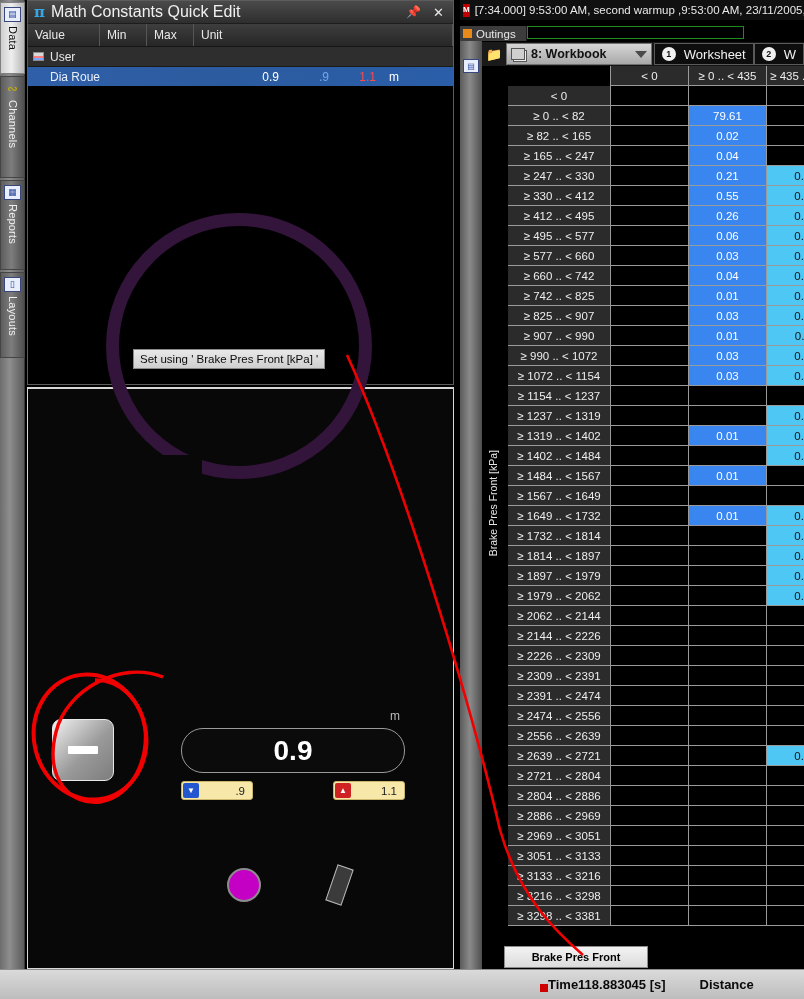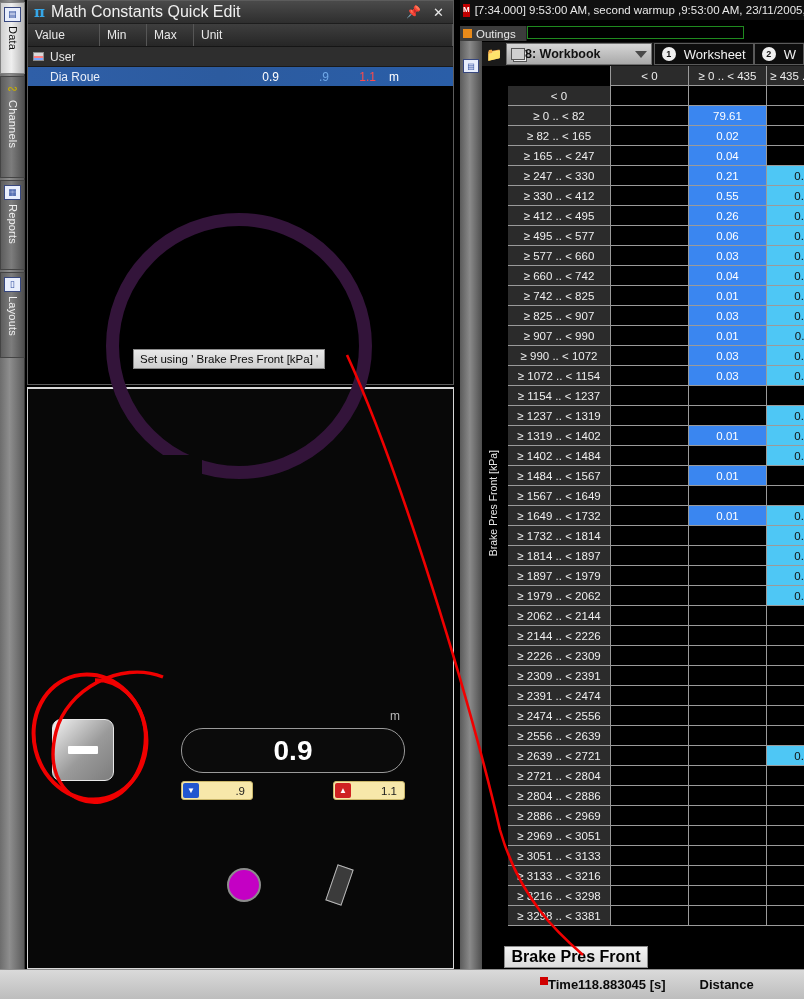--- a/index.html
+++ b/index.html
@@ -210,21 +210,21 @@
     display: flex; align-items: stretch; background: #151515;
   }
   .wb-ico {
     width: 26px; display: flex; align-items: center; justify-content: center;
     background: #1a1a1a; font-size: 13px;
   }
   .wb-select {
     width: 157px; margin: 1px 2px 1px 0;
     background: linear-gradient(to bottom,#d6d6d6,#a9a9a9);
     border: 1px solid #6f6f6f;
-    display: flex; align-items: center; gap: 0; padding: 4px 4px;
+    display: flex; align-items: center; gap: 6px; padding: 4px 4px;
     color: #111; font-size: 12.5px; font-weight: bold;
   }
   .wb-stack {
     width: 14px; height: 12px; border: 1px solid #555; background: #cfcfcf;
     box-shadow: 2px 2px 0 -1px #eee, 2px 2px 0 0 #555;
   }
   .wb-sel-label { flex: 1; }
   .caret { width: 0; height: 0; border-left: 6px solid transparent; border-right: 6px solid transparent; border-top: 7px solid #4a4a4a; }
   .wb-tab {
     display: flex; align-items: center; gap: 8px; padding: 0 7px;
@@ -264,33 +264,33 @@
   .c-dat  { width: 78px; }
   .c-spacer { width: 103px; border-right: 1px solid #9a9a9a; border-bottom: none; background: #000; }
   .fill-a { background: #3a86f0 !important; }
   .fill-b { background: #4ec7f5 !important; color: #111 !important; }
 
   .chan-label {
     position: absolute; left: 504px; top: 946px; width: 144px; height: 22px;
     background: linear-gradient(to bottom,#f3f3f3,#dcdcdc);
     border: 1px solid #8c8c8c;
     display: flex; align-items: center; justify-content: center;
-    font-size: 16px; font-weight: bold; color: #000;
+    font-size: 11px; font-weight: bold; color: #000;
   }
 
   
   .statusbar {
     position: absolute; left: 0; bottom: 0; width: 804px; height: 30px;
     background: linear-gradient(to bottom,#dadada,#bdbdbd);
     border-top: 1px solid #8d8d8d;
     display: flex; align-items: center;
   }
   .sb-left { width: 540px; height: 100%; background: linear-gradient(to bottom,#dadada,#bdbdbd); }
   .sb-item {
-    display: flex; align-items: flex-start; gap: 0;
+    display: flex; align-items: flex-end; gap: 0;
     font-size: 13px; font-weight: bold; color: #0a0a0a; margin-right: 34px;
   }
   .sb-dot { width: 8px; height: 8px; background: #d00000; }
 </style>
 </head>
 <body>
 
 <div id="root">
 
   <div class="rail">

